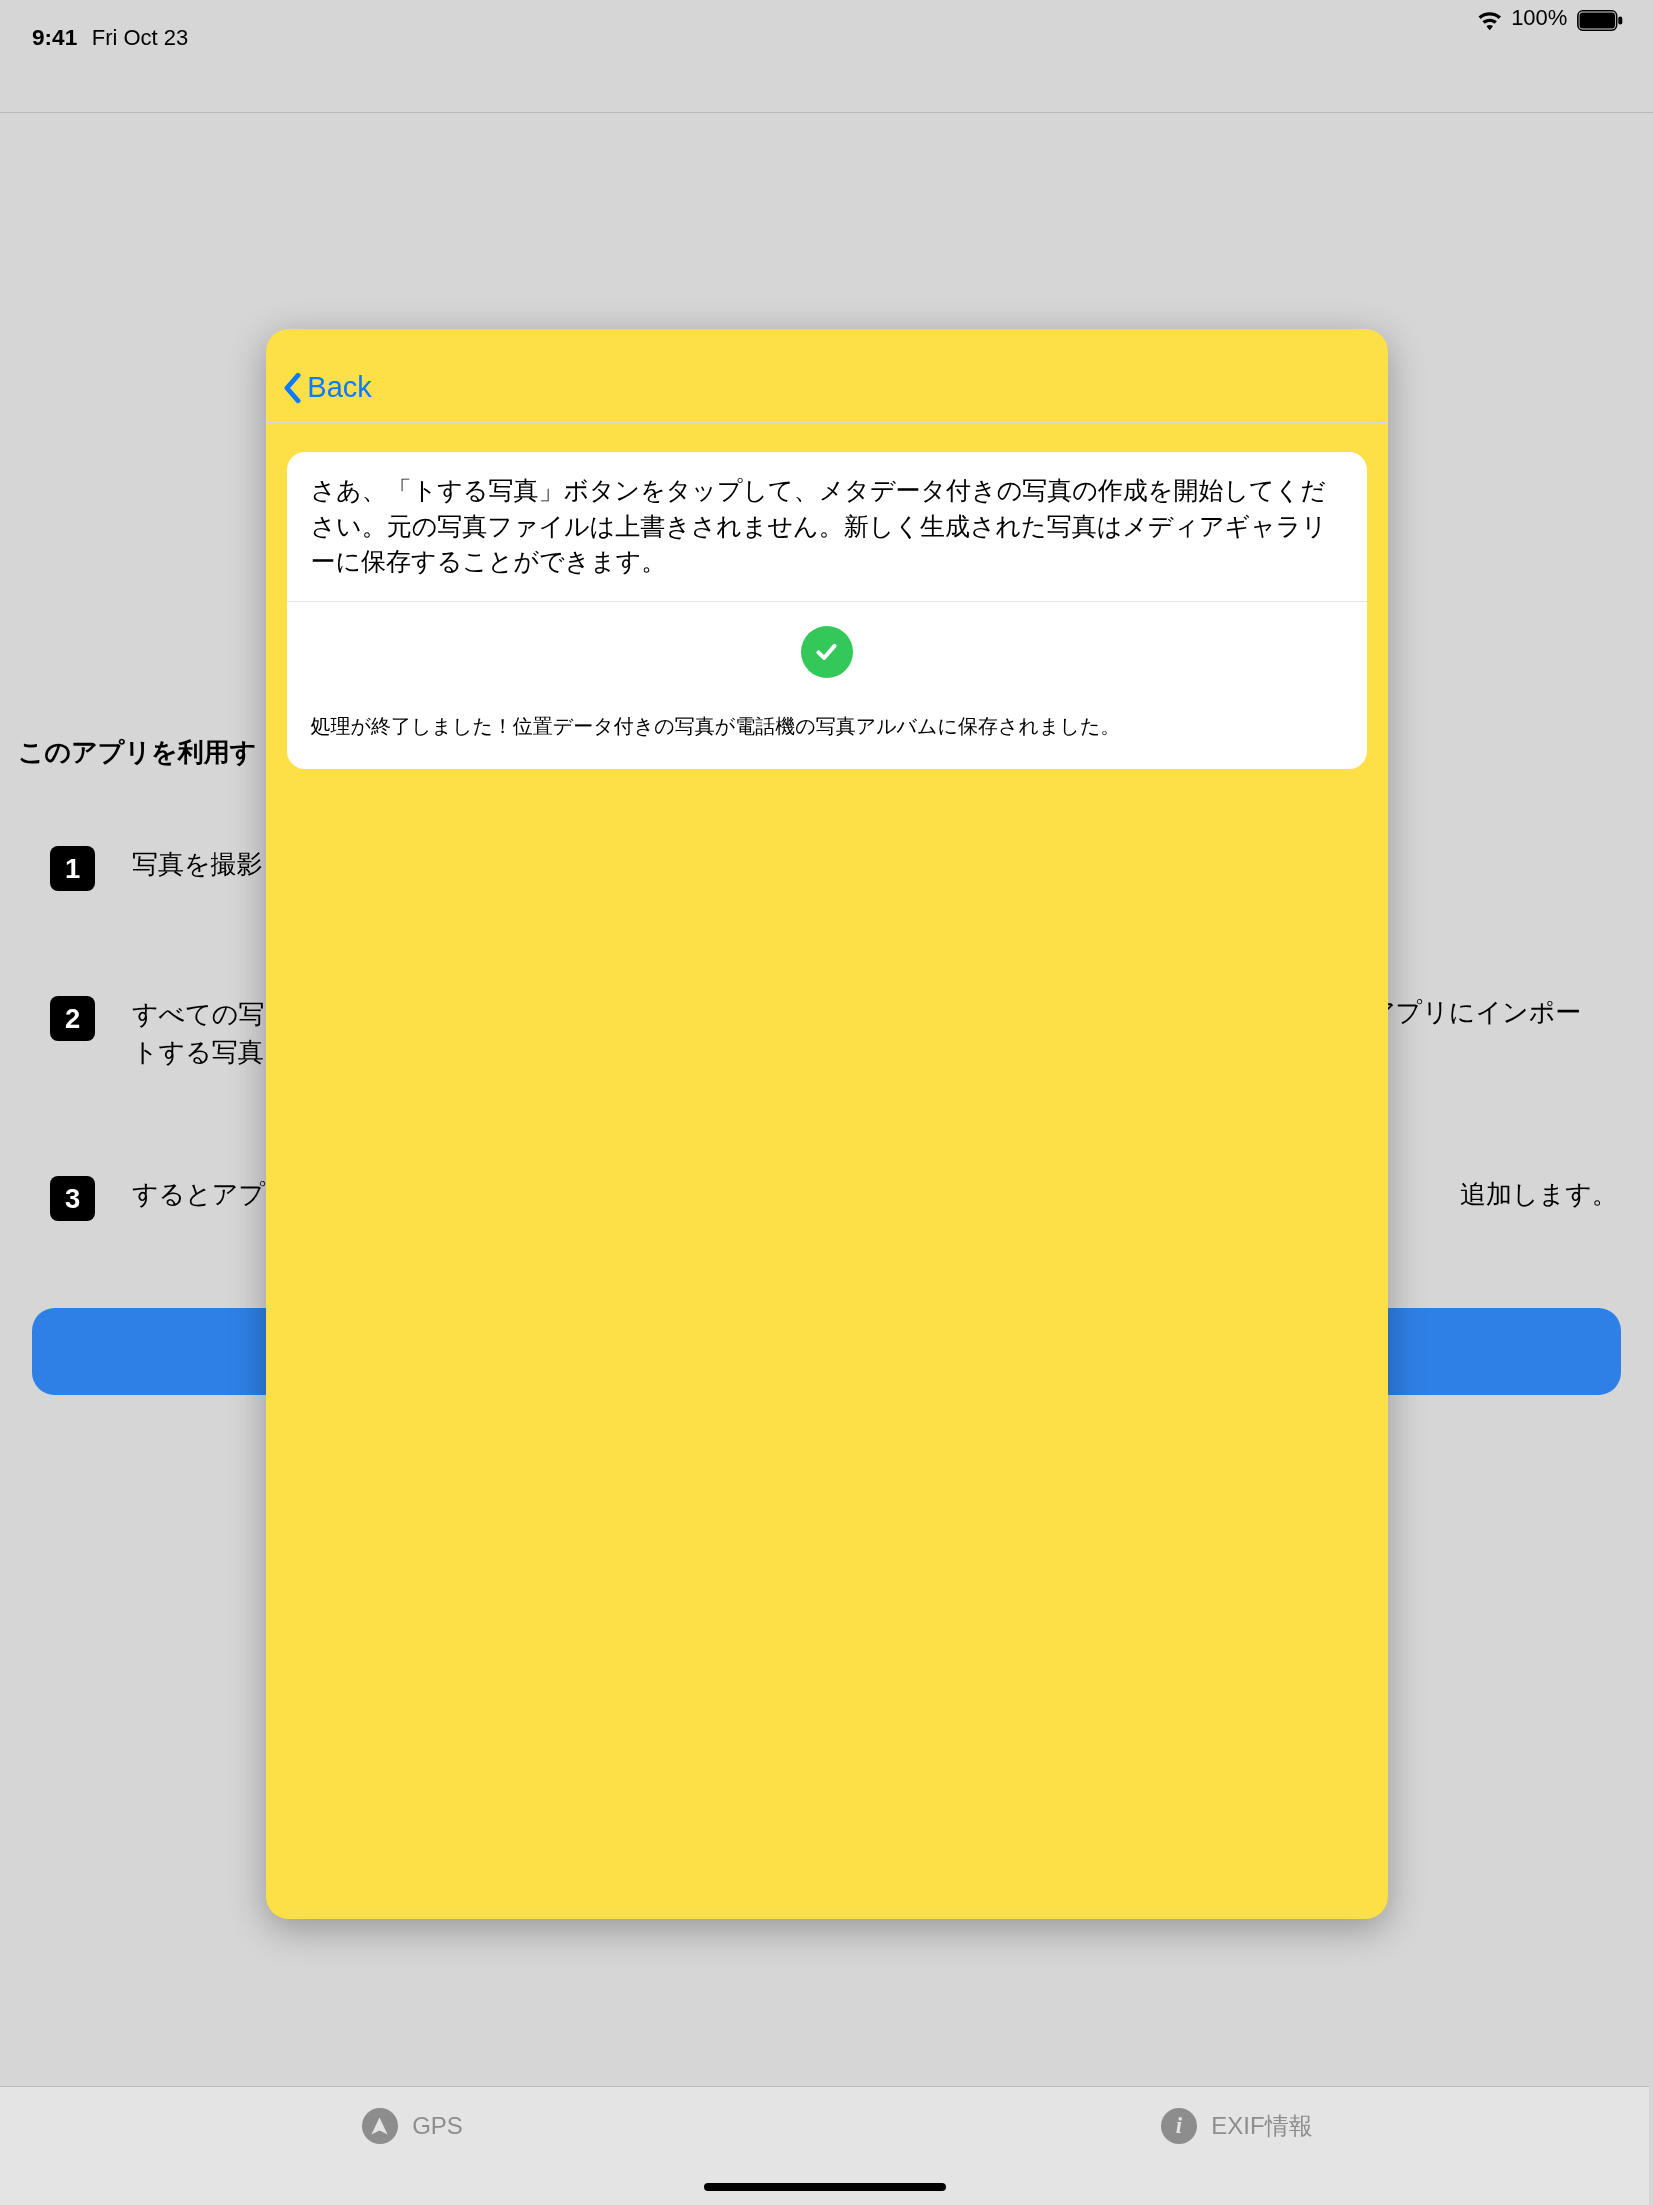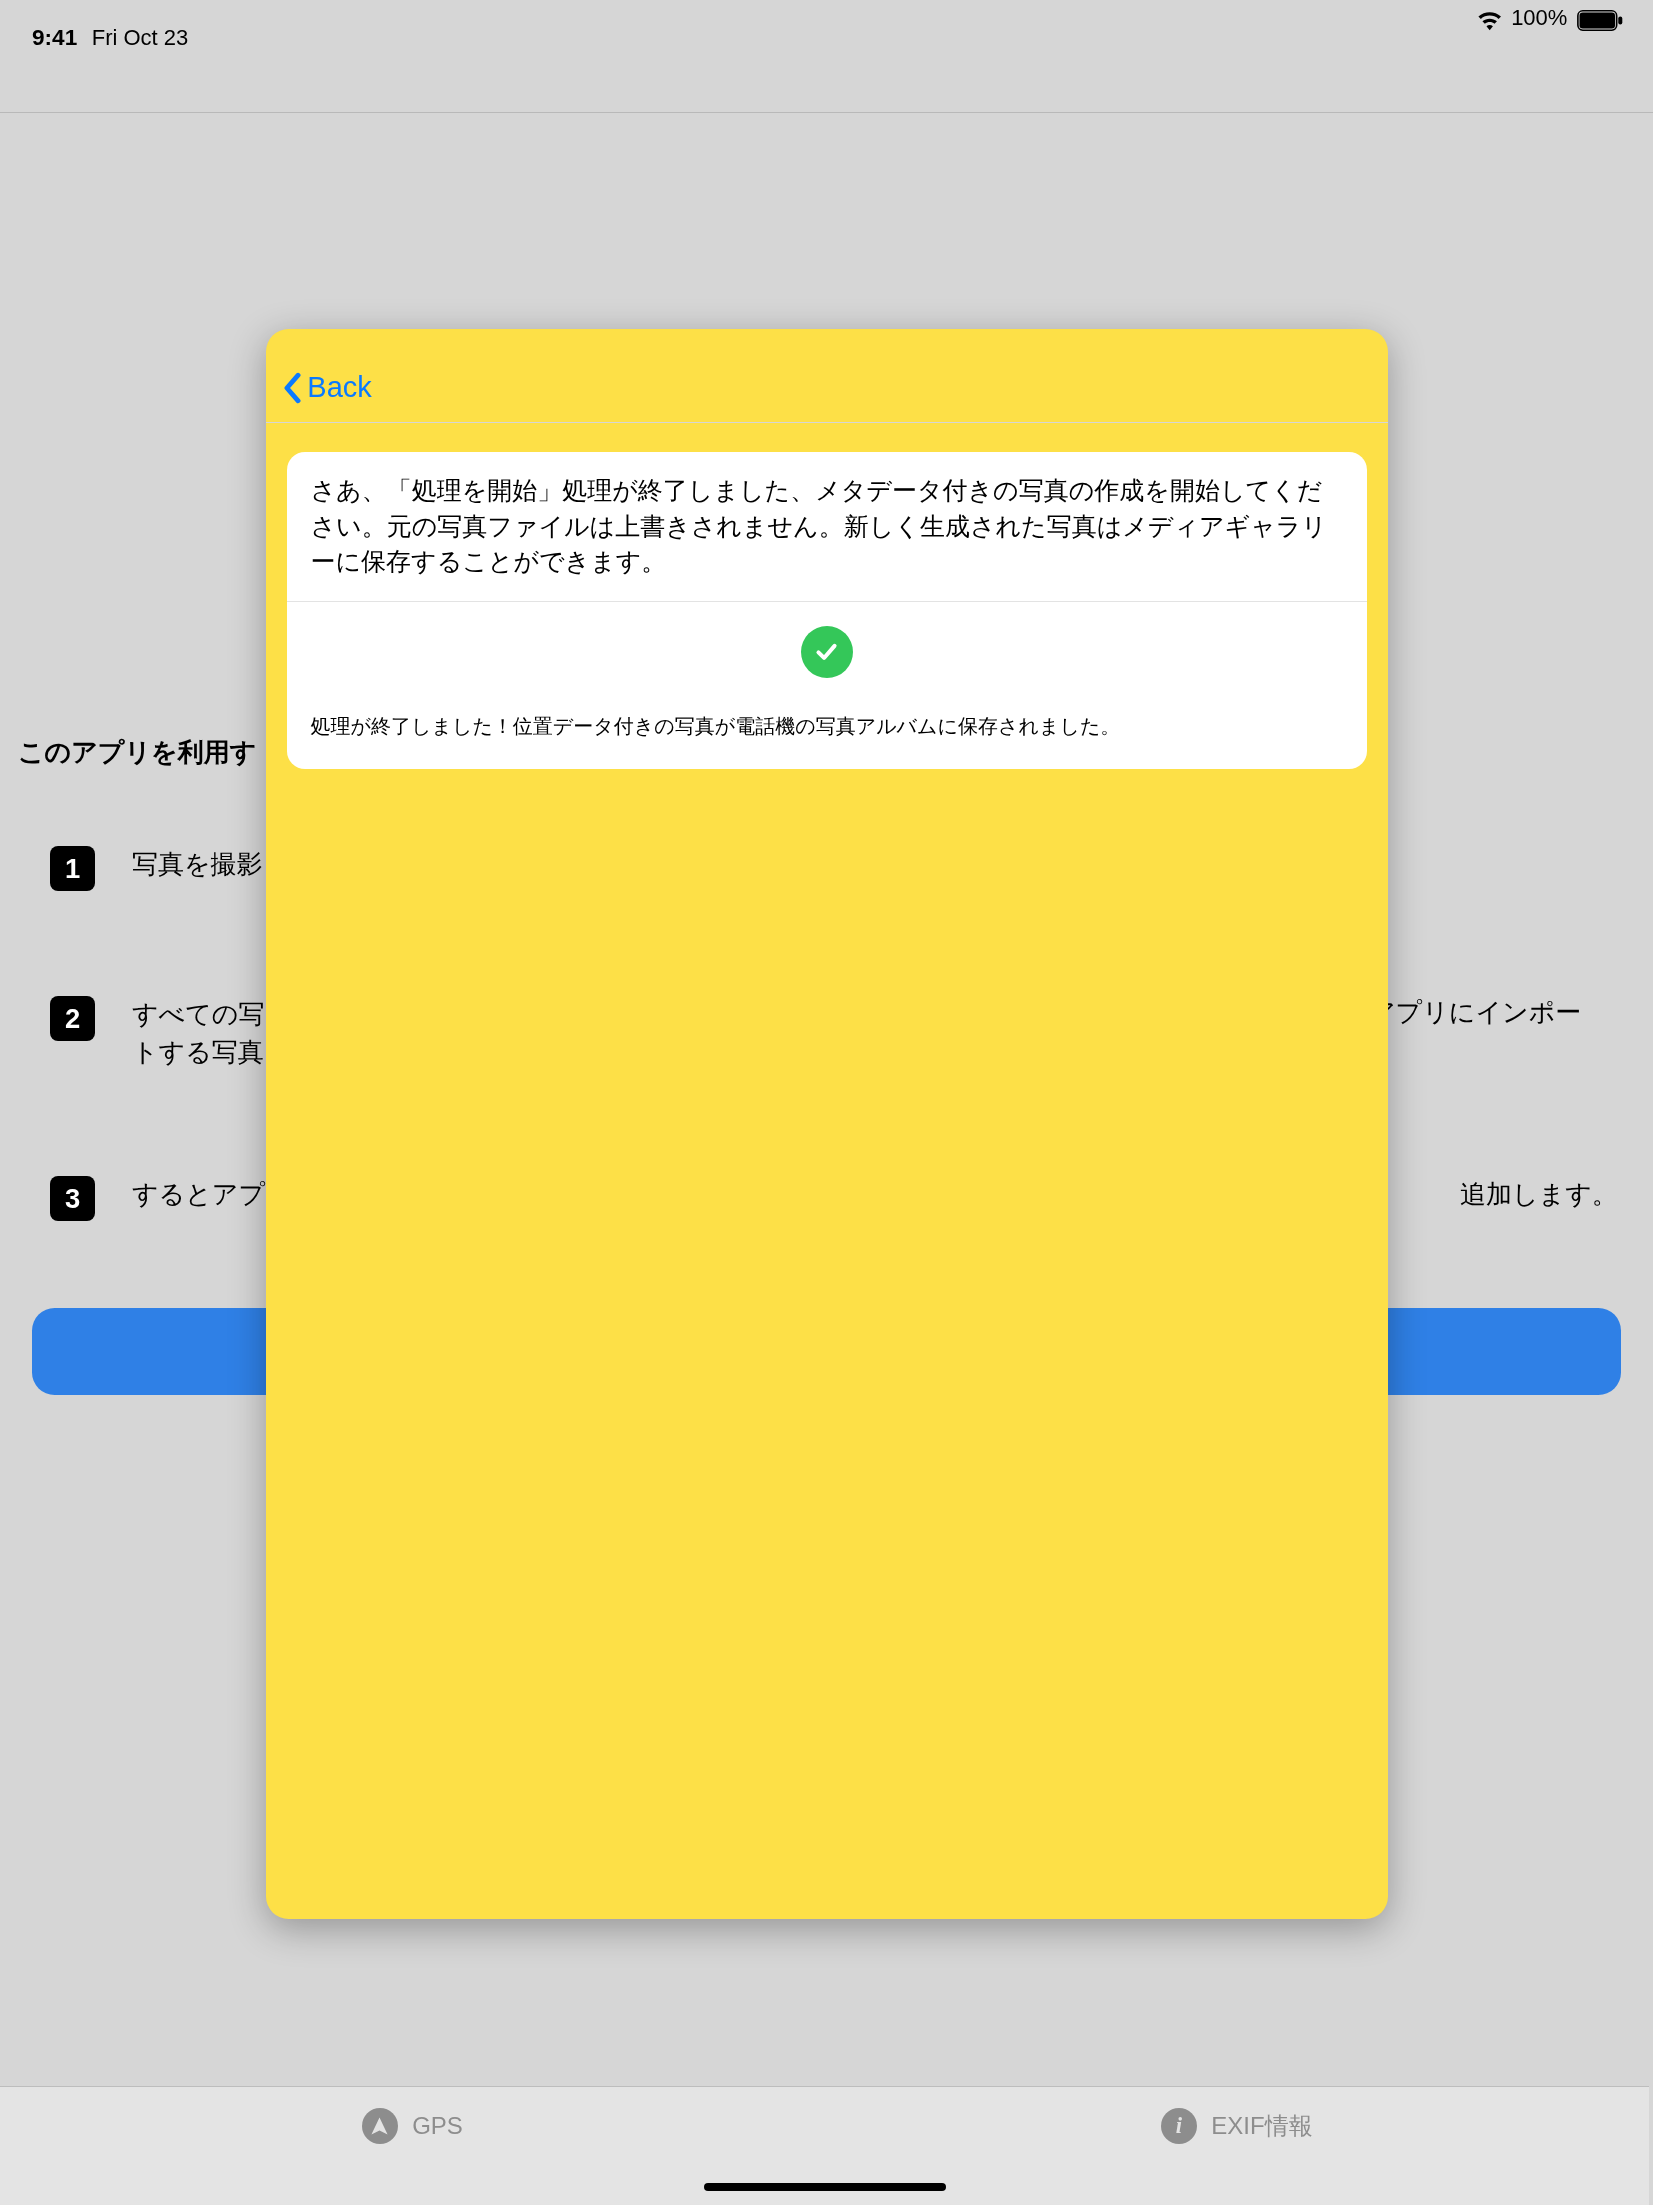--- a/index.html
+++ b/index.html
@@ -293,21 +293,21 @@
         <svg width="21" height="32" viewBox="0 0 26 40">
           <polyline points="20,4 6,20 20,36" fill="none" stroke="#0a7aff" stroke-width="6" stroke-linecap="round" stroke-linejoin="round"></polyline>
         </svg>
       </span>
       <span>Back</span>
     </div>
   </div>
 
   <div class="modal-body">
     <div class="card">
-      <div class="card-top">さあ、「処理を開始」処理が終了しました、メタデータ付きの写真の作成を開始してください。元の写真ファイルは上書きされません。新しく生成された写真はメディアギャラリーに保存することができます。</div>
+      <div class="card-top">さあ、「トする写真」ボタンをタップして、メタデータ付きの写真の作成を開始してください。元の写真ファイルは上書きされません。新しく生成された写真はメディアギャラリーに保存することができます。</div>
       <div class="card-bottom">
         <div class="check-circle">
           <svg width="29" height="29" viewBox="0 0 36 36">
             <polyline points="8,19 15,26 28,11" fill="none" stroke="#fff" stroke-width="5" stroke-linecap="round" stroke-linejoin="round"></polyline>
           </svg>
         </div>
         <div class="result-text">処理が終了しました！位置データ付きの写真が電話機の写真アルバムに保存されました。</div>
       </div>
     </div>
   </div>

